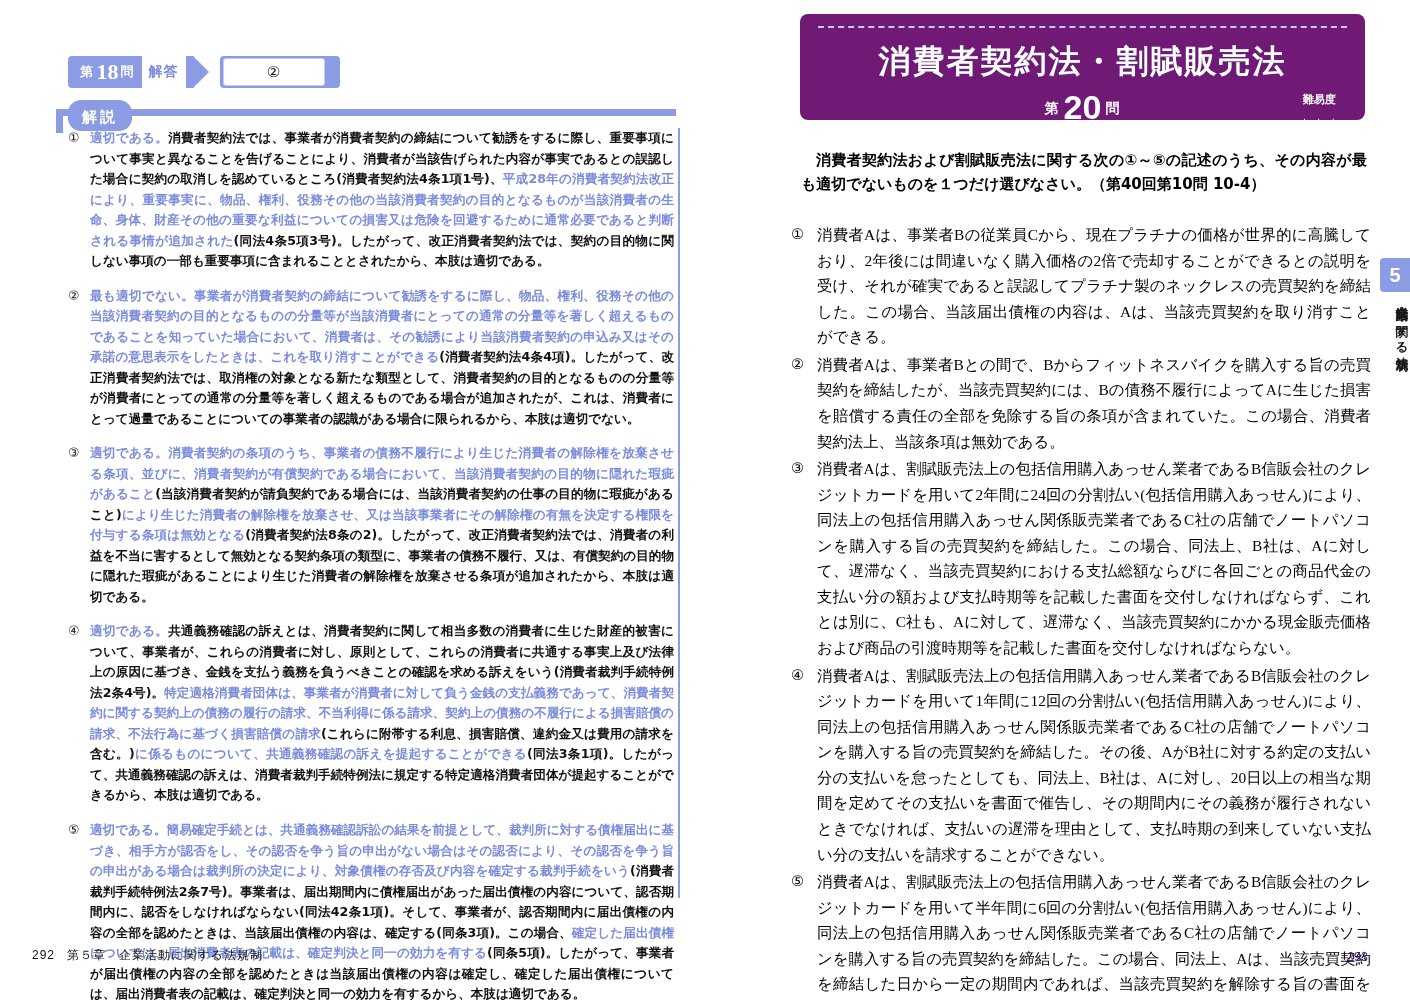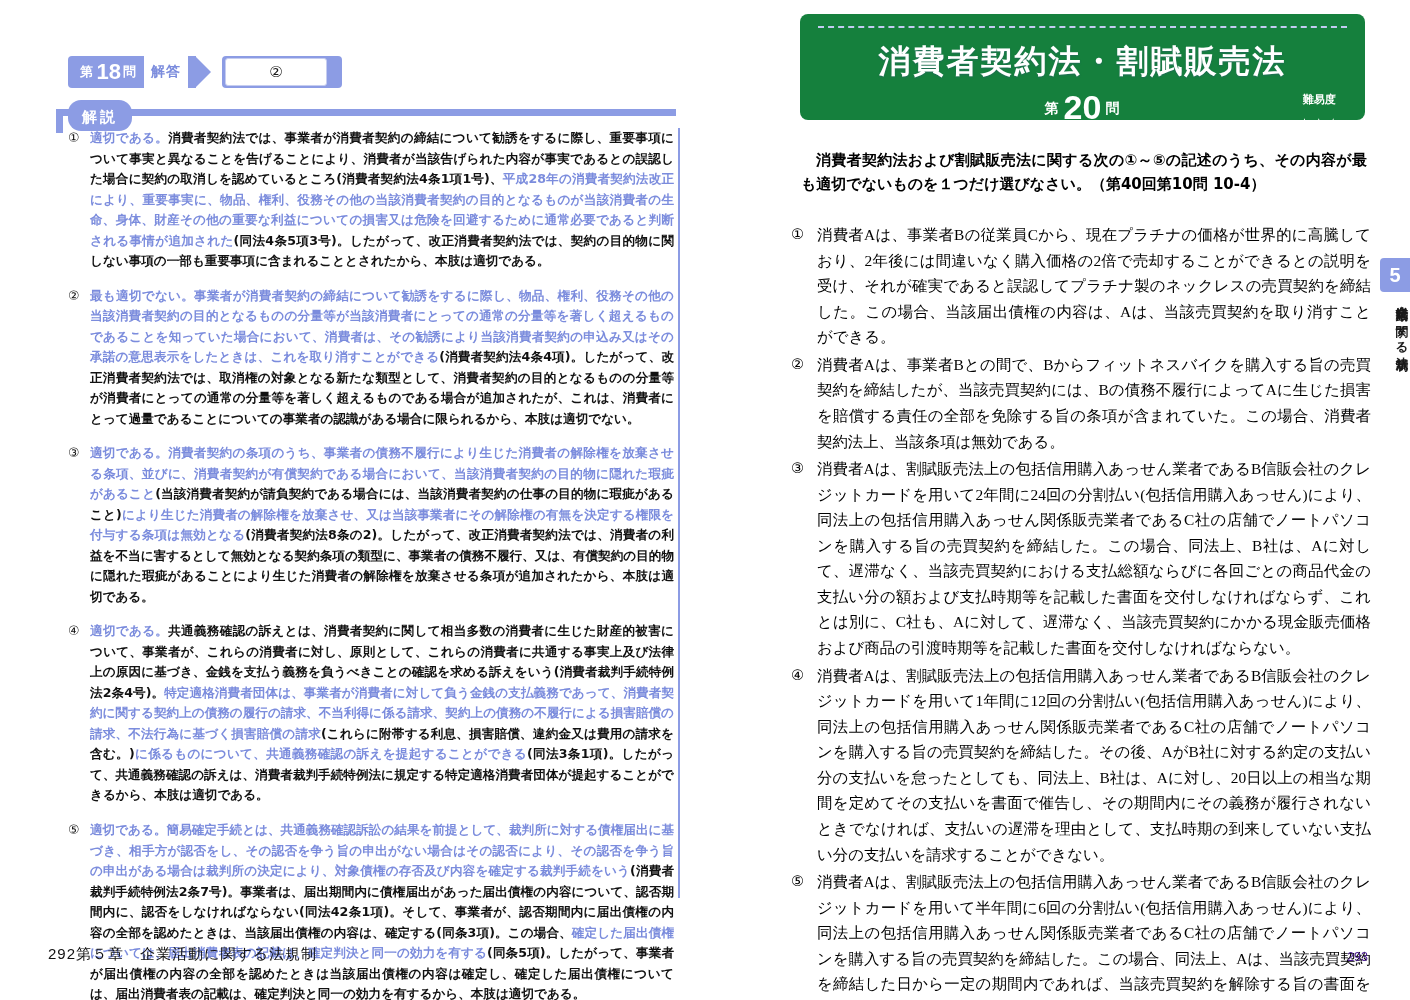--- a/index.html
+++ b/index.html
@@ -58,21 +58,21 @@
     height: 0;
     border-top: 16px solid transparent;
     border-bottom: 16px solid transparent;
     border-left: 16px solid #8c9ce4;
   }
   .qh-dai { font-size: 13px; letter-spacing: .5px; }
   .qh-num {
     font-size: 22px;
     line-height: 1;
     margin: 0 2px 0 3px;
-    font-family: Liberation Sans, sans-serif;
+    font-family: Liberation Serif, serif;
   }
   .qh-mon { font-size: 13px; margin-right: 8px; }
   .qh-kaitou {
     background: #ffffff;
     color: #7b8cdd;
     font-size: 14px;
     font-weight: bold;
     padding: 15px 7px;
     border-radius: 3px;
     letter-spacing: 1px;
@@ -179,21 +179,21 @@
     height: 1000px;
     box-sizing: border-box;
   }
 
   .chapter-banner {
     position: absolute;
     left: 95px;
     top: 14px;
     width: 565px;
     height: 106px;
-    background: #15803d;
+    background: #701a75;
     border-radius: 8px;
   }
   .banner-dash {
     position: absolute;
     left: 18px;
     right: 18px;
     top: 12px;
     border-top: 2px dashed #c2cbf1;
   }
   .banner-title {
@@ -321,28 +321,28 @@
     font-weight: bold;
     color: #1a1a1a;
     letter-spacing: 1px;
     padding-left: 7px;
     box-sizing: border-box;
   }
 
   
   .footer-left {
     position: absolute;
-    left: 48px;
+    left: 32px;
     bottom: 36px;
     font-family: "DejaVu Sans", "Liberation Sans", sans-serif;
-    font-size: 15px;
+    font-size: 12px;
     color: #111;
     letter-spacing: 1px;
     display: flex;
-    gap: 0;
+    gap: 12px;
     align-items: baseline;
   }
   .footer-left .fl-page { font-family: "Liberation Sans", sans-serif; }
   .footer-right {
     position: absolute;
     right: 42px;
     bottom: 36px;
     font-family: "Liberation Sans", sans-serif;
     font-size: 12.5px;
     color: #4c1d95;

